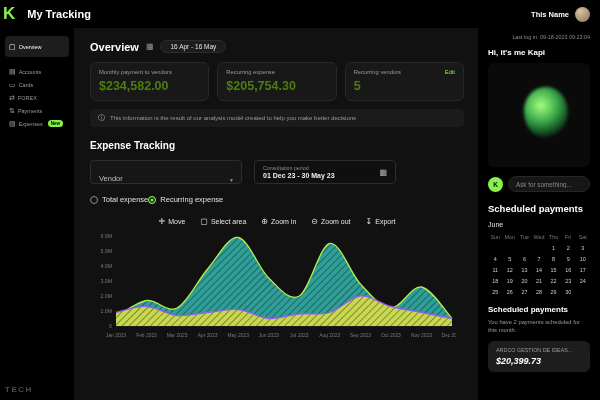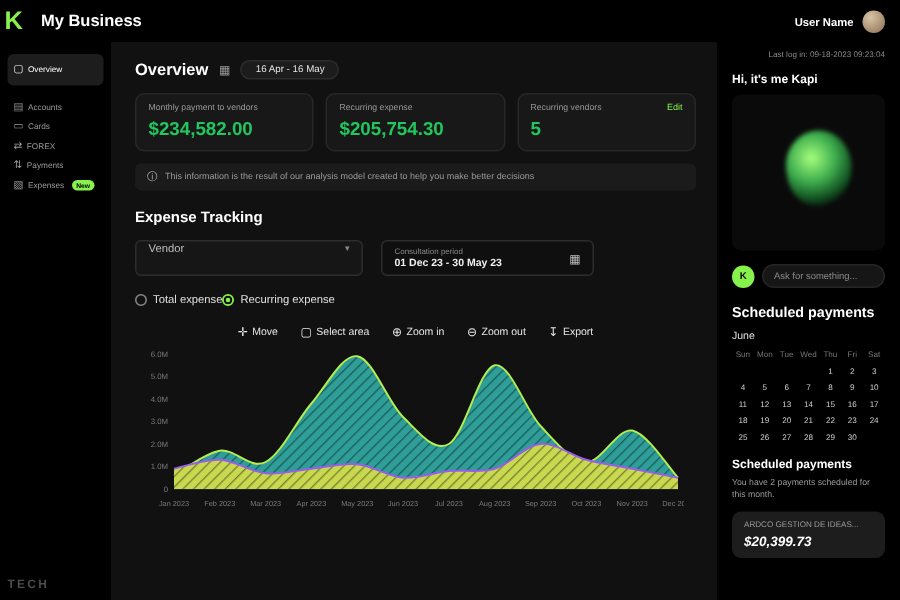--- a/index.html
+++ b/index.html
@@ -29,29 +29,29 @@
   .main { flex:1; background:#111111; padding:12px 14px 6px 16px; min-width:0; overflow:hidden; }
   .section-head { display:flex; align-items:center; gap:7px; }
   .h1 { font-size:11px; font-weight:bold; color:#fff; }
   .cal-icon { color:#9a9a9a; font-size:8px; }
   .date-pill { background:#1c1c1c; border:1px solid #2c2c2c; border-radius:10px; padding:2px 9px; font-size:6.5px; color:#e5e5e5; }
 
   .stats-row { display:flex; gap:8px; margin-top:9px; }
   .stat-card { flex:1; background:#181818; border:1px solid #272727; border-radius:6px; padding:6px 8px 7px 8px; }
   .stat-top { display:flex; justify-content:space-between; align-items:flex-start; font-size:5.8px; color:#9a9a9a; }
   .stat-action { color:#86f24b; font-size:6px; cursor:pointer; }
-  .stat-value { font-size:12.5px; font-weight:bold; color:#22c55e; margin-top:4px; }
+  .stat-value { font-size:12.5px; font-weight:bold; color:#4d7c0f; margin-top:4px; }
 
   .banner { margin-top:8px; background:#1b1b1b; border-radius:4px; padding:4px 8px; display:flex; align-items:center; gap:5px; font-size:6px; color:#9a9a9a; }
   .info-ic { color:#bdbdbd; font-size:7px; }
 
   .h2 { font-size:10px; font-weight:bold; margin-top:13px; color:#fff; }
 
   .controls { display:flex; gap:12px; margin-top:9px; }
-  .select { width:152px; height:24px; background:#161616; border:1px solid #2d2d2d; border-radius:4px; display:flex; align-items:flex-start; justify-content:space-between; padding:0 8px; font-size:7.5px; color:#bdbdbd; cursor:pointer; }
+  .select { width:152px; height:24px; background:#161616; border:1px solid #2d2d2d; border-radius:4px; display:flex; align-items:flex-end; justify-content:space-between; padding:0 8px; font-size:7.5px; color:#bdbdbd; cursor:pointer; }
   .chev { font-size:6px; color:#8a8a8a; }
   .period { width:142px; border:1px solid #2d2d2d; border-radius:4px; background:#0f0f0f; padding:3px 8px; display:flex; justify-content:space-between; align-items:center; cursor:pointer; }
   .period-label { font-size:5.3px; color:#8a8a8a; }
   .period-value { font-size:7px; font-weight:bold; color:#f0f0f0; margin-top:1px; }
   .cal-glyph { color:#bdbdbd; font-size:8px; }
 
   .radios { display:flex; margin-top:11px; font-size:7.5px; color:#e0e0e0; }
   .radio { display:flex; align-items:center; gap:4px; cursor:pointer; }
   .rdot { width:8px; height:8px; border:1px solid #8a8a8a; border-radius:50%; }
   .radio.selected .rdot { border-color:#86f24b; background:#86f24b; box-shadow:inset 0 0 0 1.5px #111; }
@@ -88,23 +88,23 @@
   .pay-name { font-size:5.4px; color:#9a9a9a; white-space:nowrap; overflow:hidden; text-overflow:ellipsis; }
   .pay-amount { font-size:9px; font-weight:bold; margin-top:3px; color:#fff;font-style:italic; }
 </style>
 </head>
 <body>
 
 <div class="app">
 
   <div class="topbar">
     <span class="logo">K</span>
-    <span class="topbar-title">My Business</span>
+    <span class="topbar-title">My Tracking</span>
     <span class="tb-spacer"></span>
-    <span class="user-name">User Name</span>
+    <span class="user-name">This Name</span>
     <span class="avatar"></span>
   </div>
 
   <div class="body">
 
     <div class="sidebar">
       <div id="sidebar-items">
           <div class="side-item active">
             <span class="icon">▢</span>
             <span>Overview</span>

